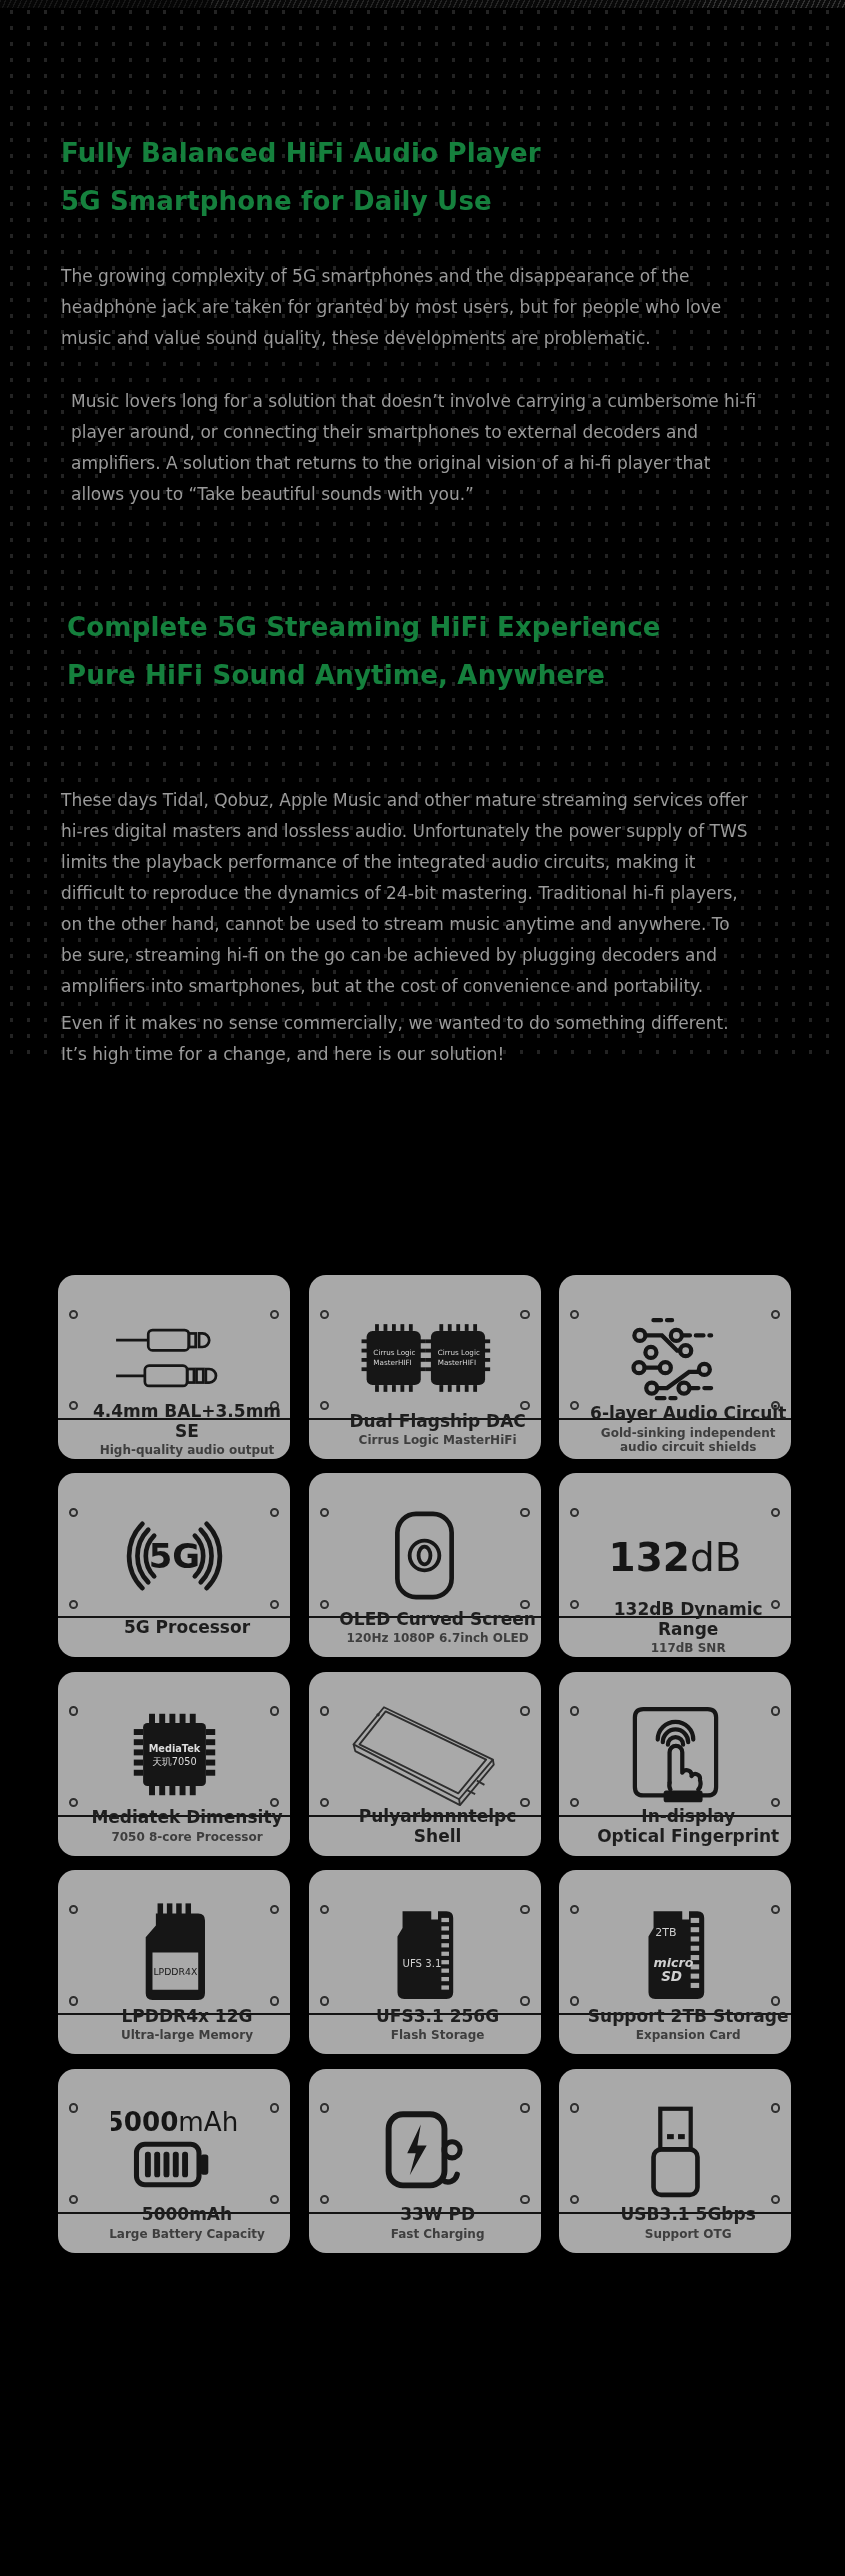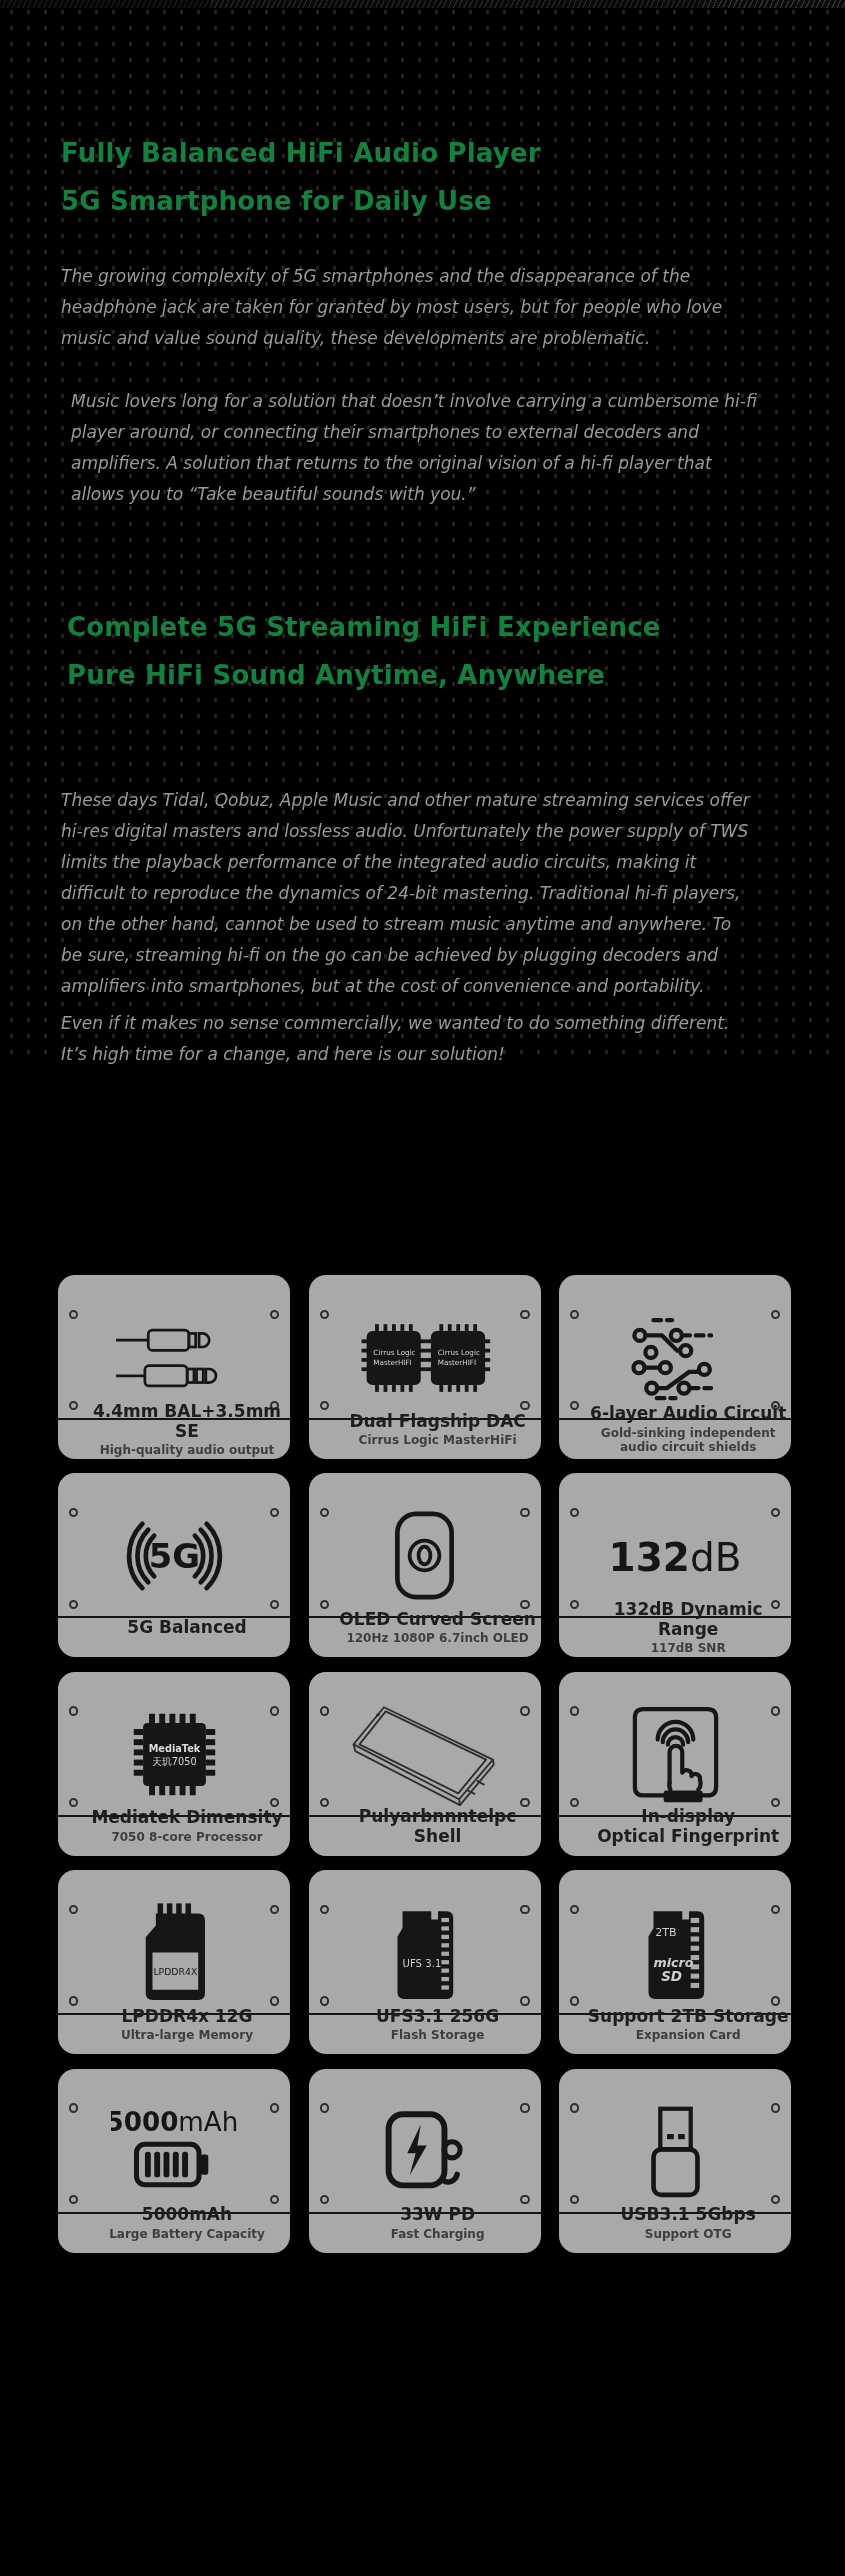--- a/index.html
+++ b/index.html
@@ -11,21 +11,21 @@
       repeating-linear-gradient(115deg,#343434 0 1.3px,#0b0b0b 1.3px 4.7px);}
   .dots{position:absolute;top:10px;left:10px;width:826px;height:1046px;
     background-image:
       repeating-linear-gradient(180deg, rgba(0,0,0,0) 0 4.2px, #000 4.2px 16px),
       repeating-linear-gradient(90deg, #232323 0 3.4px, rgba(0,0,0,0) 3.4px 17px);}
   .h-title{position:absolute;left:61px;margin:0;color:#15803d;font-weight:bold;
     font-size:26px;line-height:48px;letter-spacing:0.2px;}
   #hero-title{top:129px;}
   #stream-title{top:603px;margin-left:6px;}
   .para{position:absolute;left:61px;width:694px;margin:0;color:#9a9a9a;
-    font-size:17px;line-height:31px;font-style:italic;}
+    font-size:17px;line-height:31px;}
   #p1{top:261px;} #p2{top:386px;margin-left:10px;} #p3{top:761px;margin-top:24px;} #p4{top:1008px;}
   #cards{position:absolute;left:58px;top:1275px;display:grid;
     grid-template-columns:repeat(3,232px);grid-auto-rows:184px;
     column-gap:18.6px;row-gap:14.4px;}
   .card{position:relative;background:#a9a9a9;border-radius:17px;overflow:hidden;}
   .panel{position:absolute;top:0;left:0;right:0;height:121px;
     border-bottom:2.5px solid #141414;display:flex;align-items:center;justify-content:center;margin-top:22px;}
   .screw{position:absolute;width:9.3px;height:9.3px;border:2.1px solid #2f2f2f;
     border-radius:50%;box-sizing:border-box;}
   .screw.tl{left:11px;top:12.7px}.screw.tr{right:11px;top:12.7px}
@@ -196,21 +196,21 @@
 <path d="M37 8 A54 54 0 0 0 37 84"></path>
                 <path d="M99 22 A34 34 0 0 1 99 70"></path>
 <path d="M106 15 A44 44 0 0 1 106 77"></path>
                 <path d="M113 8 A54 54 0 0 1 113 84"></path>
               </g>
 <text x="75" y="60" text-anchor="middle" font-size="40" font-weight="bold" fill="#161616">5G</text>
             </svg>
           </div>
     </div>
     <div class="label">
-      <div class="card-title">5G Balanced</div>
+      <div class="card-title">5G Processor</div>
 
     </div>
   </div>
 
   <div class="card">
     <div class="panel">
       <span class="screw tl"></span>
       <span class="screw tr"></span>
       <span class="screw bl"></span>
       <span class="screw br"></span>

